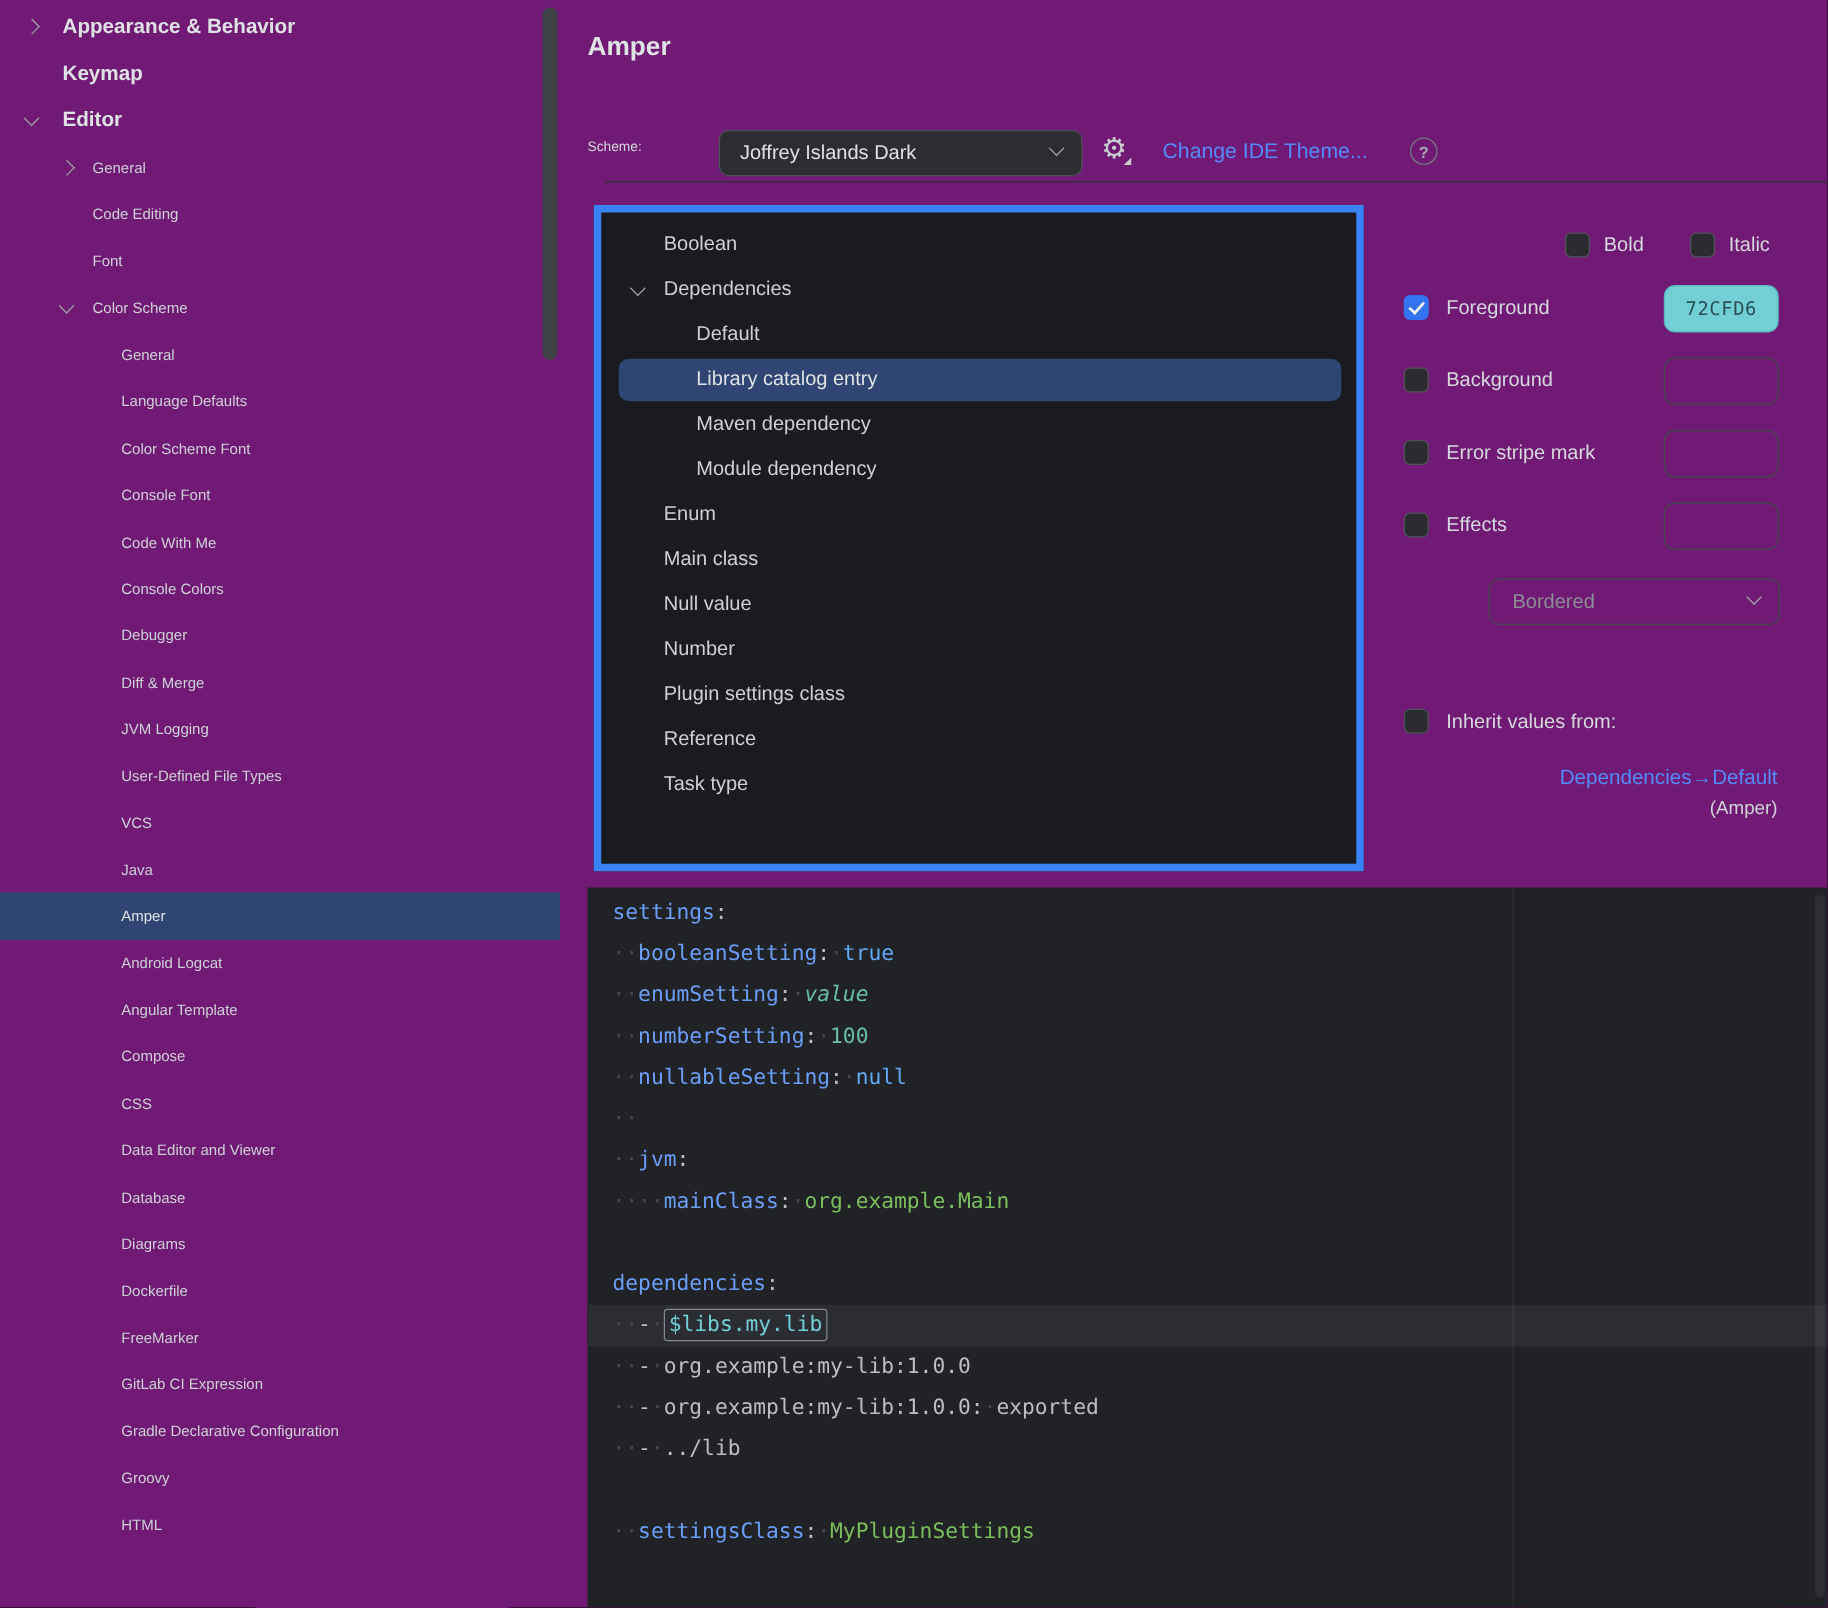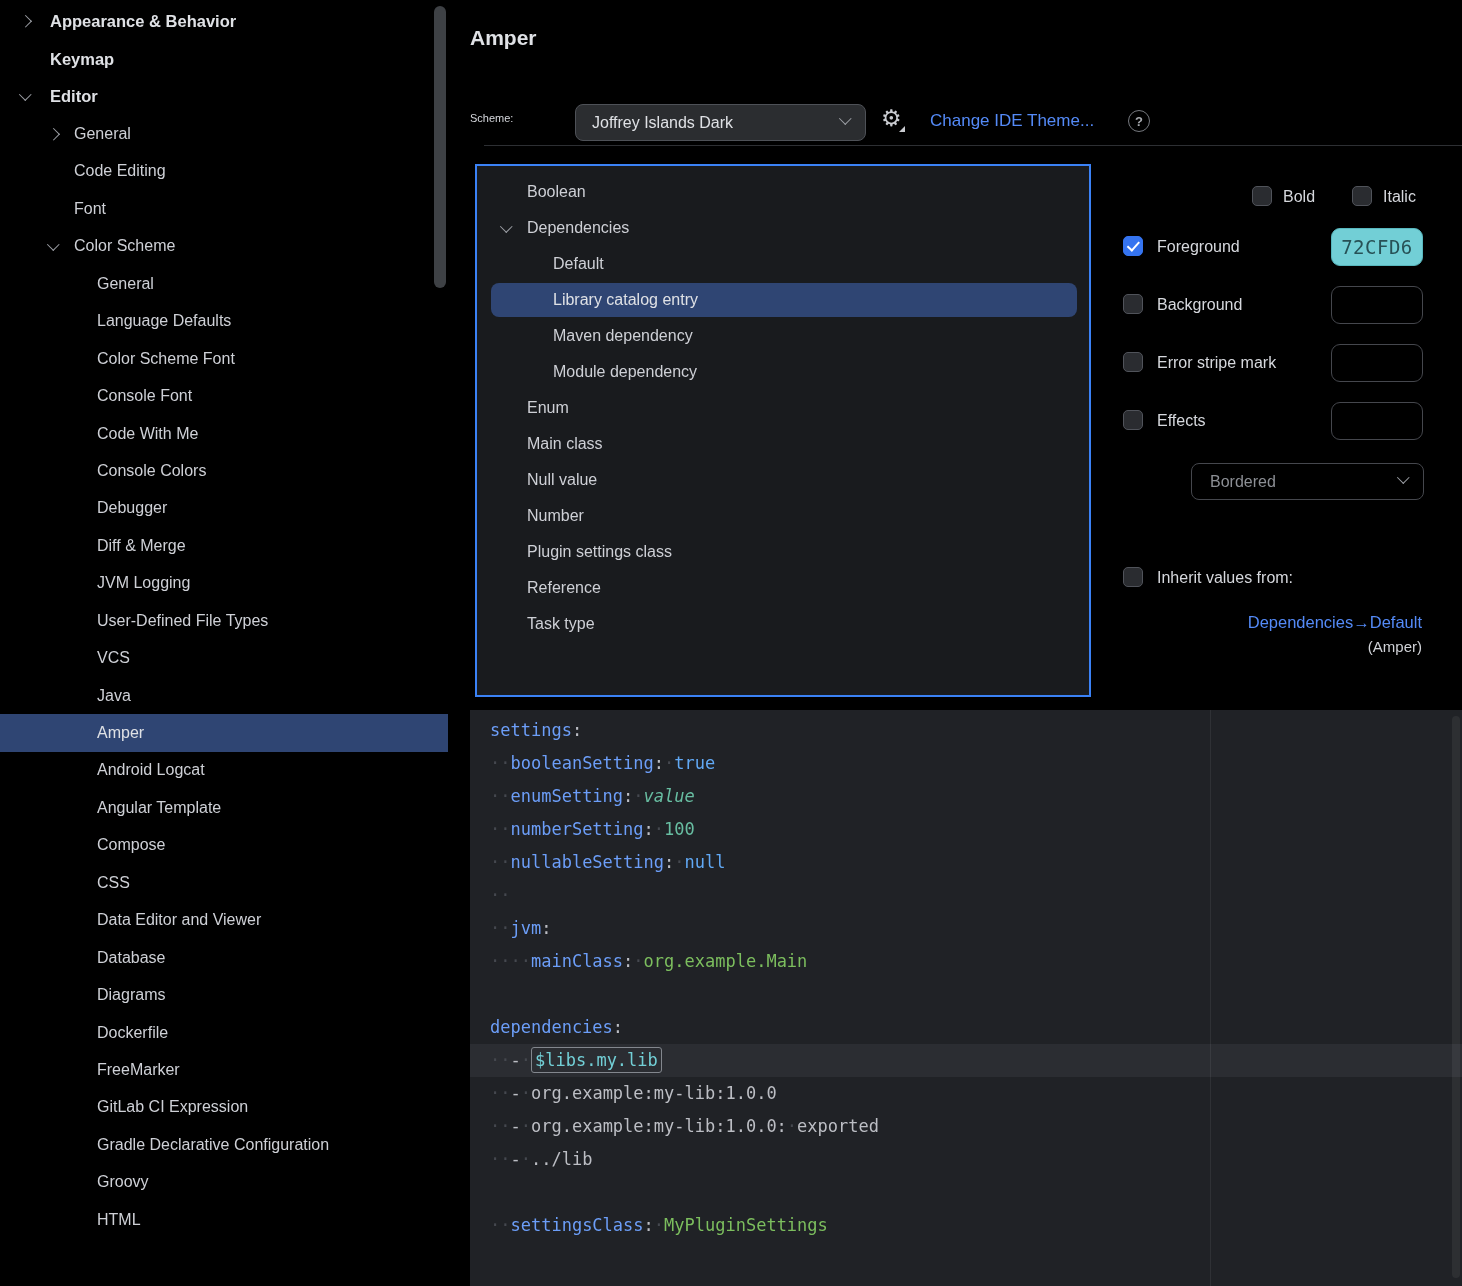--- a/index.html
+++ b/index.html
@@ -1,29 +1,29 @@
 <!DOCTYPE html>
 <html><head>
 <meta charset="utf-8">
 <style>
   html,body { margin:0; padding:0; background:#101113; }
   #app {
     position:relative; width:1462px; height:1286px; overflow:hidden;
-    background:#000000; color:#D6D8DD;
+    background:#701a75; color:#D6D8DD;
     font-family:"Liberation Sans", sans-serif;
   }
   
   .chev { display:inline-block; width:7.5px; height:7.5px;
           border-right:1.7px solid #9DA0A6; border-bottom:1.7px solid #9DA0A6; }
   .chev.right { transform:rotate(-45deg); }
   .chev.down  { transform:rotate(45deg); margin-top:-4px; }
   
   #sidebar { position:absolute; left:0; top:3px; width:448px; }
   .side-row { position:relative; height:37.45px; display:flex; align-items:center;
-              font-size:16px; color:#CED0D6; }
+              font-size:12px; color:#CED0D6; }
   .side-row.b { font-weight:700; font-size:16.5px; color:#DFE1E5; }
   .side-row.l0 { padding-left:50px; }
   .side-row.l1 { padding-left:74px; }
   .side-row.l2 { padding-left:97px; }
   .side-row.sel { background:#2F4573; color:#DFE1E5; }
   .side-row .chev { position:absolute; }
   .side-row.l0 .chev { left:21px; }
   .side-row.l1 .chev { left:49px; }
   #side-scroll { position:absolute; left:434px; top:6px; width:12px; height:282px;
                  border-radius:6px; background:#3E4145; }
@@ -37,41 +37,41 @@
   #gear { position:absolute; left:881px; top:107px; font-size:23px; color:#C9CBD0; line-height:23px; }
   #gear-tri { position:absolute; left:899px; top:126px; width:0; height:0;
               border-bottom:6px solid #C9CBD0; border-left:6px solid transparent; }
   #theme-link { position:absolute; left:930px; top:111px; font-size:17px; color:#548AF7; }
   #help { position:absolute; left:1128px; top:110px; width:22px; height:22px; border-radius:50%;
           border:1.8px solid #75787E; box-sizing:border-box; display:flex; align-items:center;
           justify-content:center; font-size:13px; font-weight:700; color:#A8ABB0; }
   #head-sep { position:absolute; left:484px; top:145px; width:978px; height:1px; background:#2D2F33; }
   
   #tree-panel { position:absolute; left:475px; top:164px; width:616px; height:533px;
-    background:#191B1E; border:2px solid #3b82f6; box-sizing:border-box; padding-top:8px; }
+    background:#191B1E; border:6px solid #3b82f6; box-sizing:border-box; padding-top:8px; }
   .tree-row { position:relative; height:36px; display:flex; align-items:center;
               font-size:16px; color:#CED0D6; }
   .tree-row.l1 { padding-left:50px; }
   .tree-row.l2 { padding-left:76px; }
   .tree-row.sel { color:#DFE1E5; }
   .tree-row.sel::before { content:""; position:absolute; left:14px; right:12px; top:1px;
               height:34px; background:#2F4573; border-radius:8px; }
   .tree-row span { position:relative; }
   .tree-row .chev { position:absolute; left:25px; }
   
   .cb { position:absolute; width:20px; height:20px; border-radius:5px; background:#2A2C30;
         border:1.6px solid #50535A; box-sizing:border-box; }
   .cb.on { background:#3574F0; border-color:#3574F0; }
   .cb.on::after { content:""; position:absolute; left:5.5px; top:2px; width:5px; height:9.5px;
         border-right:2.3px solid #fff; border-bottom:2.3px solid #fff; transform:rotate(42deg); }
   .opt-label { position:absolute; font-size:16px; color:#D6D8DD; line-height:20px; }
   .field { position:absolute; width:92px; height:38px; border:1px solid #45474D;
            border-radius:9px; box-sizing:border-box; }
   .field.swatch { background:#72CFD6; border-color:#58B7BE; display:flex; align-items:center;
-           justify-content:center; font-family:"DejaVu Sans Mono", monospace; font-size:19px;
+           justify-content:center; font-family:"DejaVu Sans Mono", monospace; font-size:15px;
            color:#275156; letter-spacing:0.5px; }
   #effect-select { position:absolute; left:1191px; top:463px; width:233px; height:37px;
     border:1px solid #45474D; border-radius:8px; box-sizing:border-box; display:flex;
     align-items:center; padding:0 18px; font-size:16px; color:#8C8F95; }
   #effect-select .chev { position:absolute; right:16px; top:13px; }
   #inherit-links { position:absolute; left:1100px; top:613px; width:322px; text-align:right; }
   #inherit-link { font-size:16.5px; color:#548AF7; }
   #inherit-context { font-size:15px; color:#D0D2D7; margin-top:6px; }
   
   #code { position:absolute; left:470px; top:710px; width:992px; height:576px;

